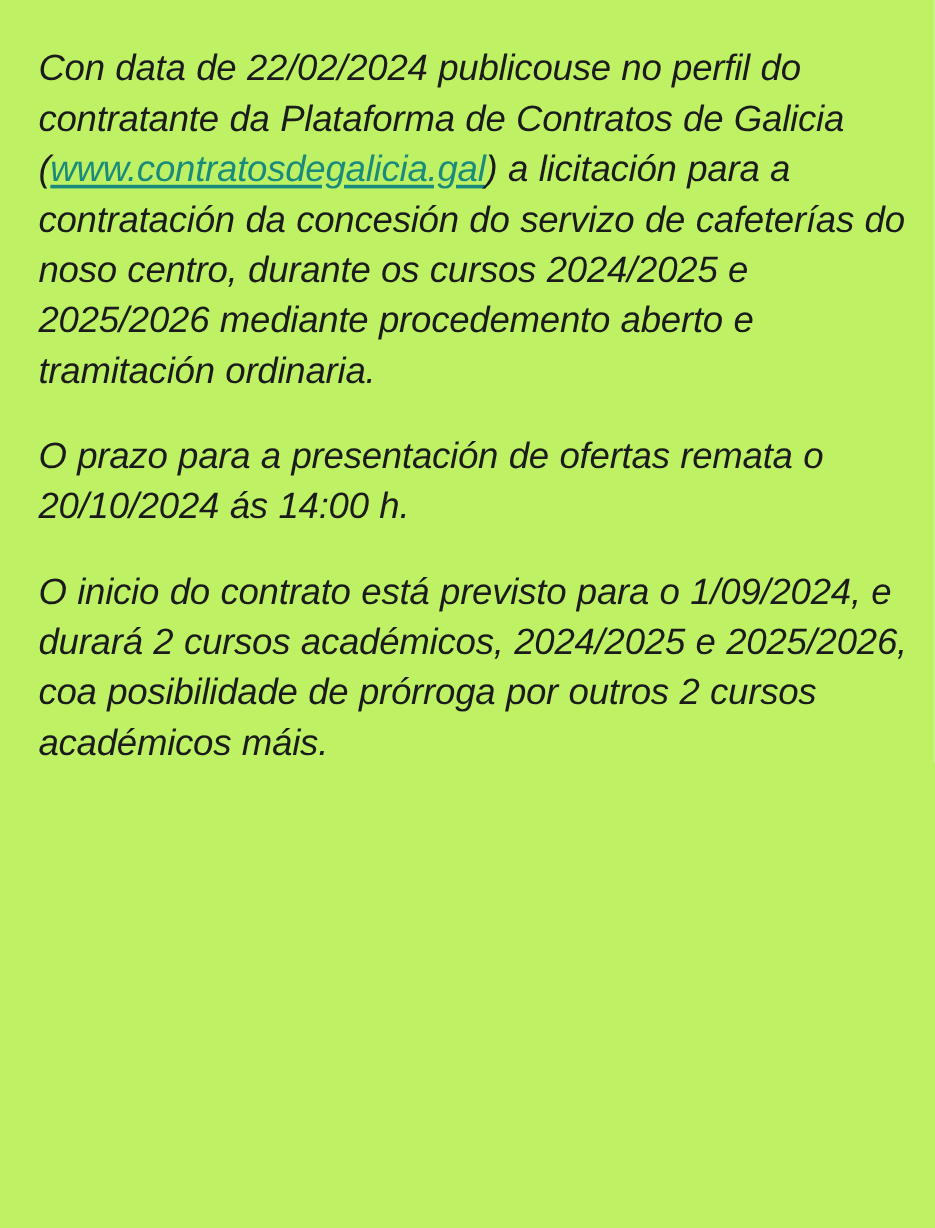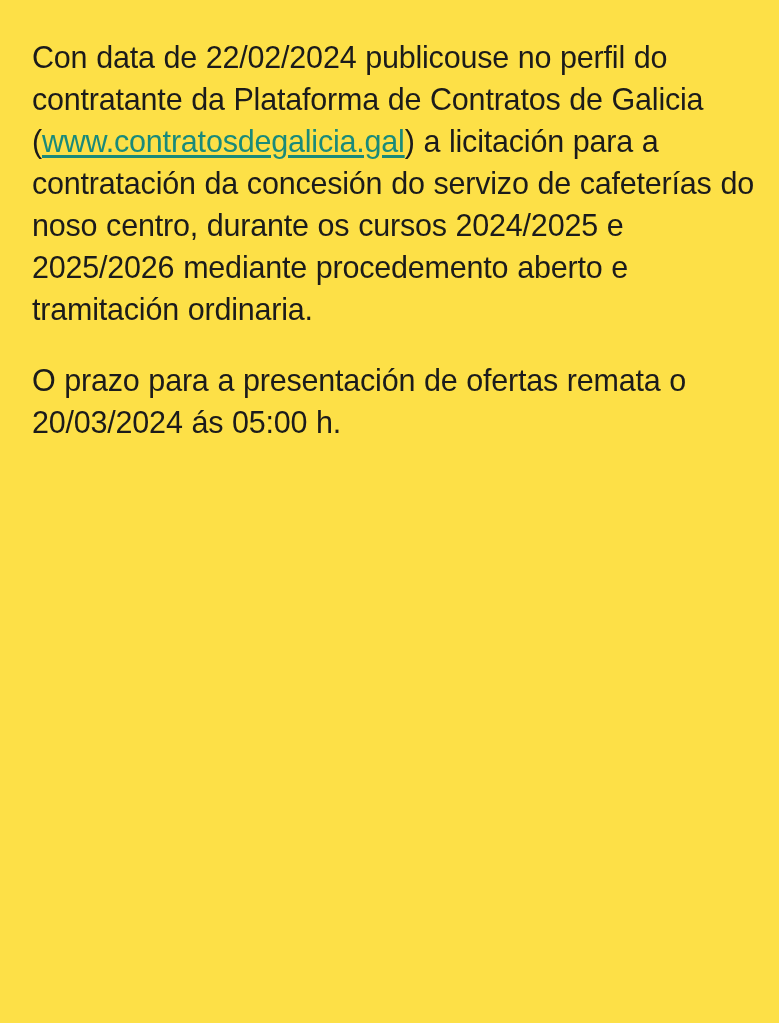--- a/index.html
+++ b/index.html
@@ -11,21 +11,22 @@
     width: 779px;
     height: 1023px;
     overflow: hidden;
     font-family: "Liberation Sans", sans-serif;
   }
   .page {
     width: 779px;
     height: 1023px;
     box-sizing: border-box;
     padding: 30px 18px 0 32px;
-    background: #fde047;
+    background: #bef264;
+    font-style: italic;
   }
   .para {
     color: #1b1b1b;
     font-size: 30.5px;
     line-height: 42px;
     letter-spacing: -0.2px;
     margin: 0 0 29px 0;
     word-spacing: 0.5px;
   }
   .para:last-child {
@@ -44,18 +45,21 @@
 </head>
 <body>
 
 <div class="page">
 
   <p class="para first">
     <span>Con data de 22/02/2024 publicouse no perfil do contratante da Plataforma de Contratos de Galicia (</span><a class="link" href="#">www.contratosdegalicia.gal</a><span>) a licitación para a contratación da concesión do servizo de cafeterías do noso centro, durante os cursos 2024/2025 e 2025/2026 mediante procedemento aberto e tramitación ordinaria.</span>
   </p>
 
   <p class="para">
-    <span>O prazo para a presentación de ofertas remata o 20/03/2024 ás 05:00 h.</span>
+    <span>O prazo para a presentación de ofertas remata o 20/10/2024 ás 14:00 h.</span>
   </p>
 
+  <p class="para">
+    <span>O inicio do contrato está previsto para o 1/09/2024, e durará 2 cursos académicos, 2024/2025 e 2025/2026, coa posibilidade de prórroga por outros 2 cursos académicos máis.</span>
+  </p>
 
 
 </div>
 
 </body></html>

